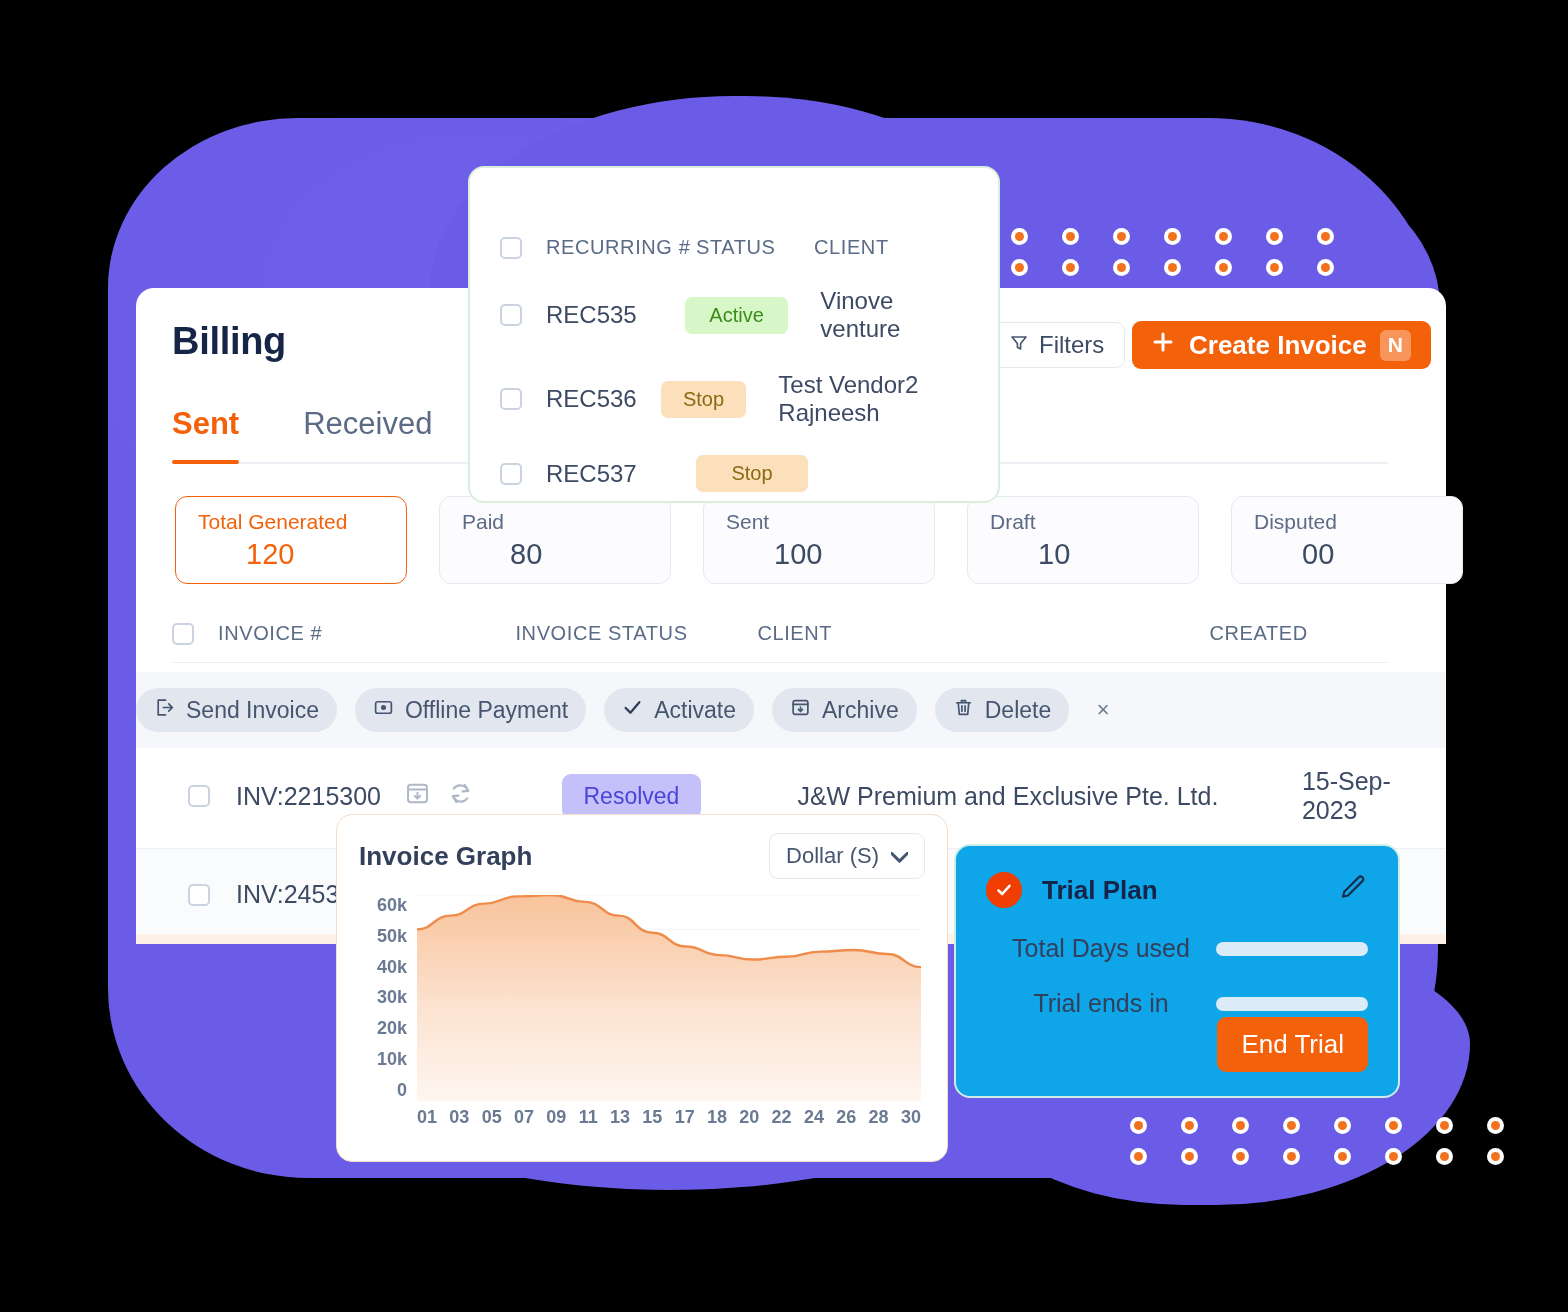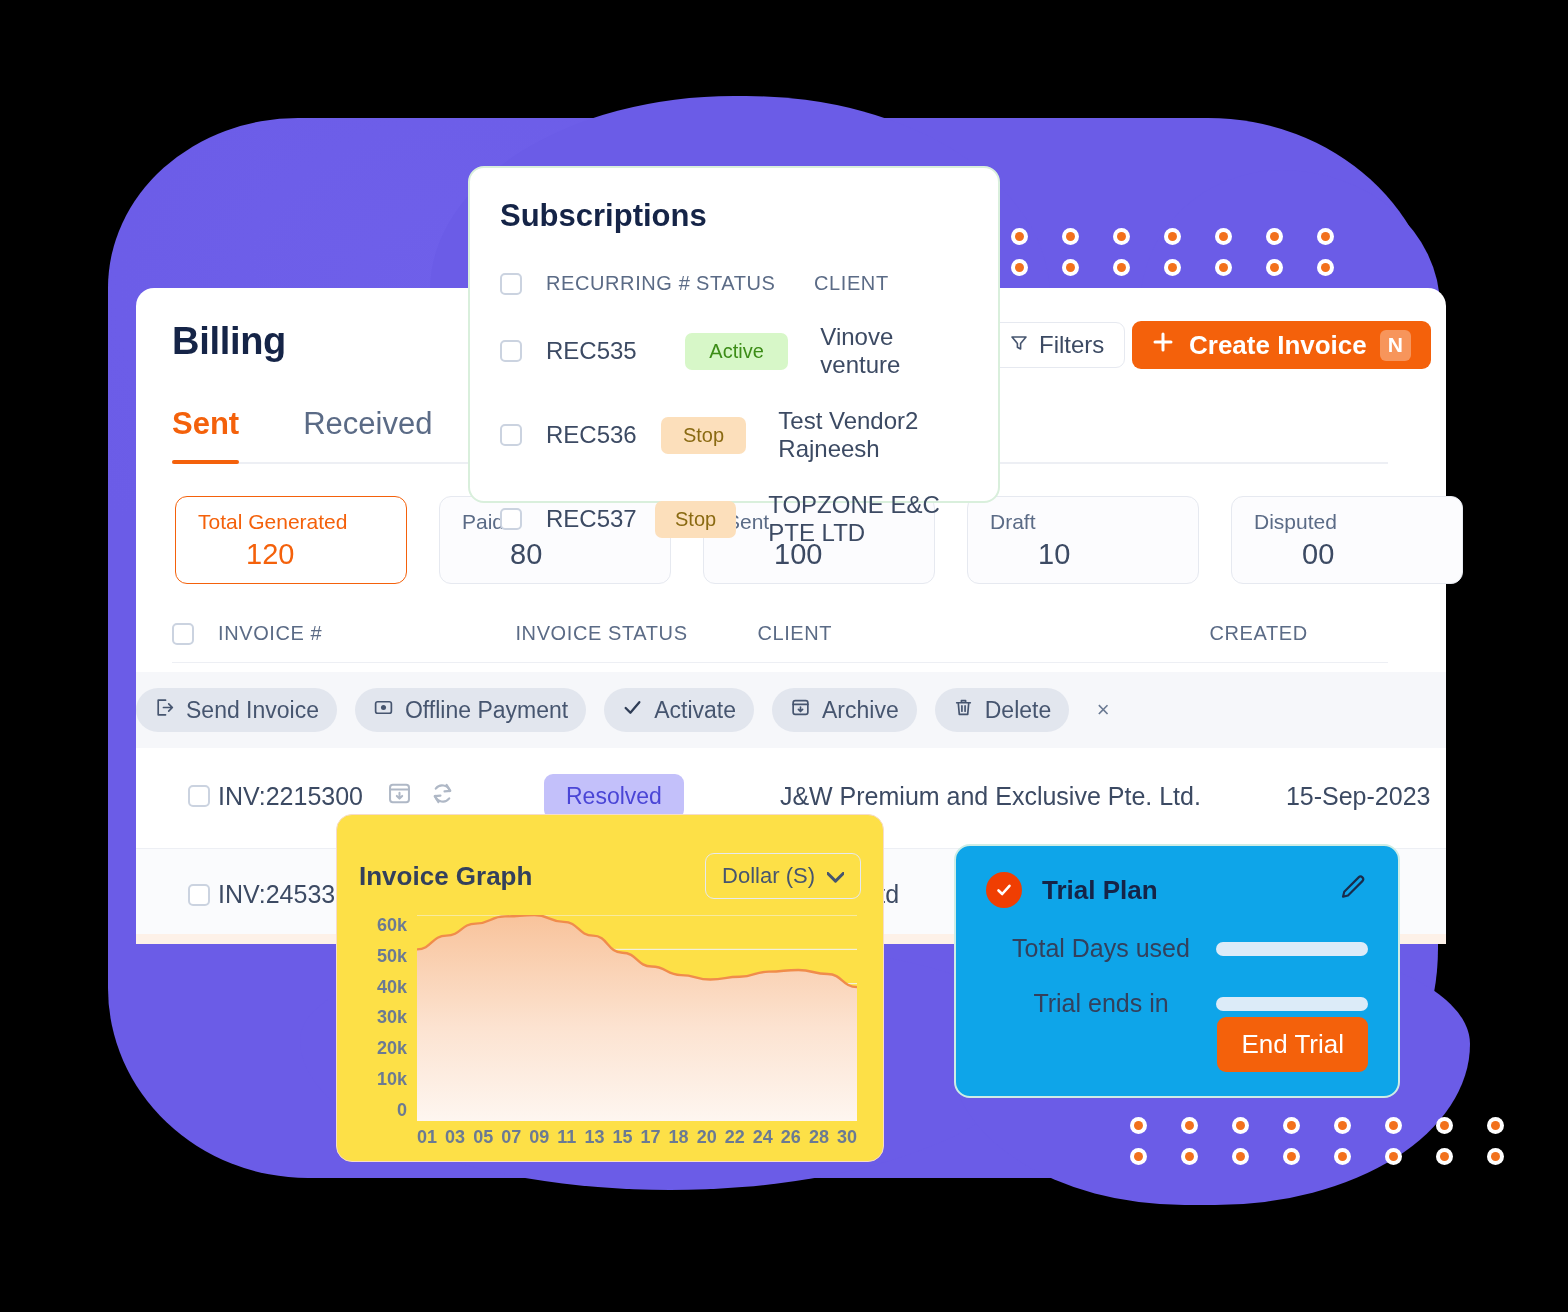--- a/index.html
+++ b/index.html
@@ -161,21 +161,21 @@
     position: absolute; left: 136px; width: 1310px; height: 92px;
     display: flex; align-items: center; padding-left: 52px;
     font-size: 25px; color: #3C4A63;
   }
   #inv-row-0 { top: 750px; background: #fff; }
   #inv-row-1 { top: 848px; background: #FAFBFD; border-top: 1.5px solid #EDEFF4; }
   #inv-row-strip {
     position: absolute; left: 136px; top: 934px; width: 1310px; height: 10px;
     background: #FDF1E8;
   }
-  .inv-num { margin-left: 8px; width: 150px; }
+  .inv-num { margin-left: 26px; width: 150px; }
   .row-icons { display: flex; gap: 16px; margin-left: 18px; }
   .badge-resolved {
     margin-left: 88px; background: #C3C0FA; color: #4A45D6;
     border-radius: 9px; padding: 9px 22px; font-size: 23px;
   }
   .inv-client { margin-left: 96px; width: 450px; }
   .inv-date { margin-left: 56px; }
 
   
   #subs-card {
@@ -197,23 +197,23 @@
     width: 112px; text-align: center; border-radius: 7px;
     padding: 7px 0; font-size: 20px;
   }
   .sub-badge.active { background: #D7F7C8; color: #3C8C17; }
   .sub-badge.stop { background: #FCDFBB; color: #8A6A12; }
   .sub-client { margin-left: 32px; }
 
   
   #graph-card {
     position: absolute; left: 336px; top: 814px;
-    width: 548px; height: 348px;
-    background: #fde047; border: 1.5px solid #F6DCC9; border-radius: 16px;
-    padding: 38px 22px 10px 22px;
+    width: 612px; height: 348px;
+    background: #ffffff; border: 1.5px solid #F6DCC9; border-radius: 16px;
+    padding: 18px 22px 10px 22px;
   }
   #graph-head { display: flex; align-items: center; justify-content: space-between; }
   #graph-title { font-size: 26px; font-weight: 700; color: #33405C; }
   #currency-select {
     display: flex; align-items: center; gap: 12px;
     border: 1.5px solid #E6E9F0; border-radius: 9px;
     padding: 9px 16px; font-size: 22px; color: #46556F;
   }
   #chart-area { position: relative; margin-top: 16px; height: 236px; }
   #y-axis {
@@ -427,21 +427,20 @@
 
   <div class="inv-row" id="inv-row-1">
     <div class="cb"></div>
     <div class="inv-num">INV:24533</div>
     <div style="width:452px"></div>
     <div>Pte Ltd</div>
   </div>
   <div id="inv-row-strip"></div>
 
   <div id="subs-card">
-    <div id="subs-title">Subscriptions</div>
     <div id="subs-head">
       <div class="cb"></div>
       <div class="s-col-rec">RECURRING #</div>
       <div class="s-col-status">STATUS</div>
       <div>CLIENT</div>
     </div>
     <div class="sub-row">
       <div class="cb"></div>
       <div class="rec">REC535</div>
       <div class="sub-badge active">Active</div>
@@ -450,21 +449,20 @@
     <div class="sub-row">
       <div class="cb"></div>
       <div class="rec">REC536</div>
       <div class="sub-badge stop">Stop</div>
       <div class="sub-client">Test Vendor2 Rajneesh</div>
     </div>
     <div class="sub-row">
       <div class="cb"></div>
       <div class="rec">REC537</div>
       <div class="sub-badge stop">Stop</div>
-      <div class="sub-client">TOPZONE E&amp;C PTE LTD</div>
     </div>
   </div>
 
   <div id="graph-card">
     <div id="graph-head">
       <div id="graph-title">Invoice Graph</div>
       <div id="currency-select">
         <span>Dollar (S)</span>
         <span>
           <svg width="17" height="11" viewBox="0 0 14 9">

